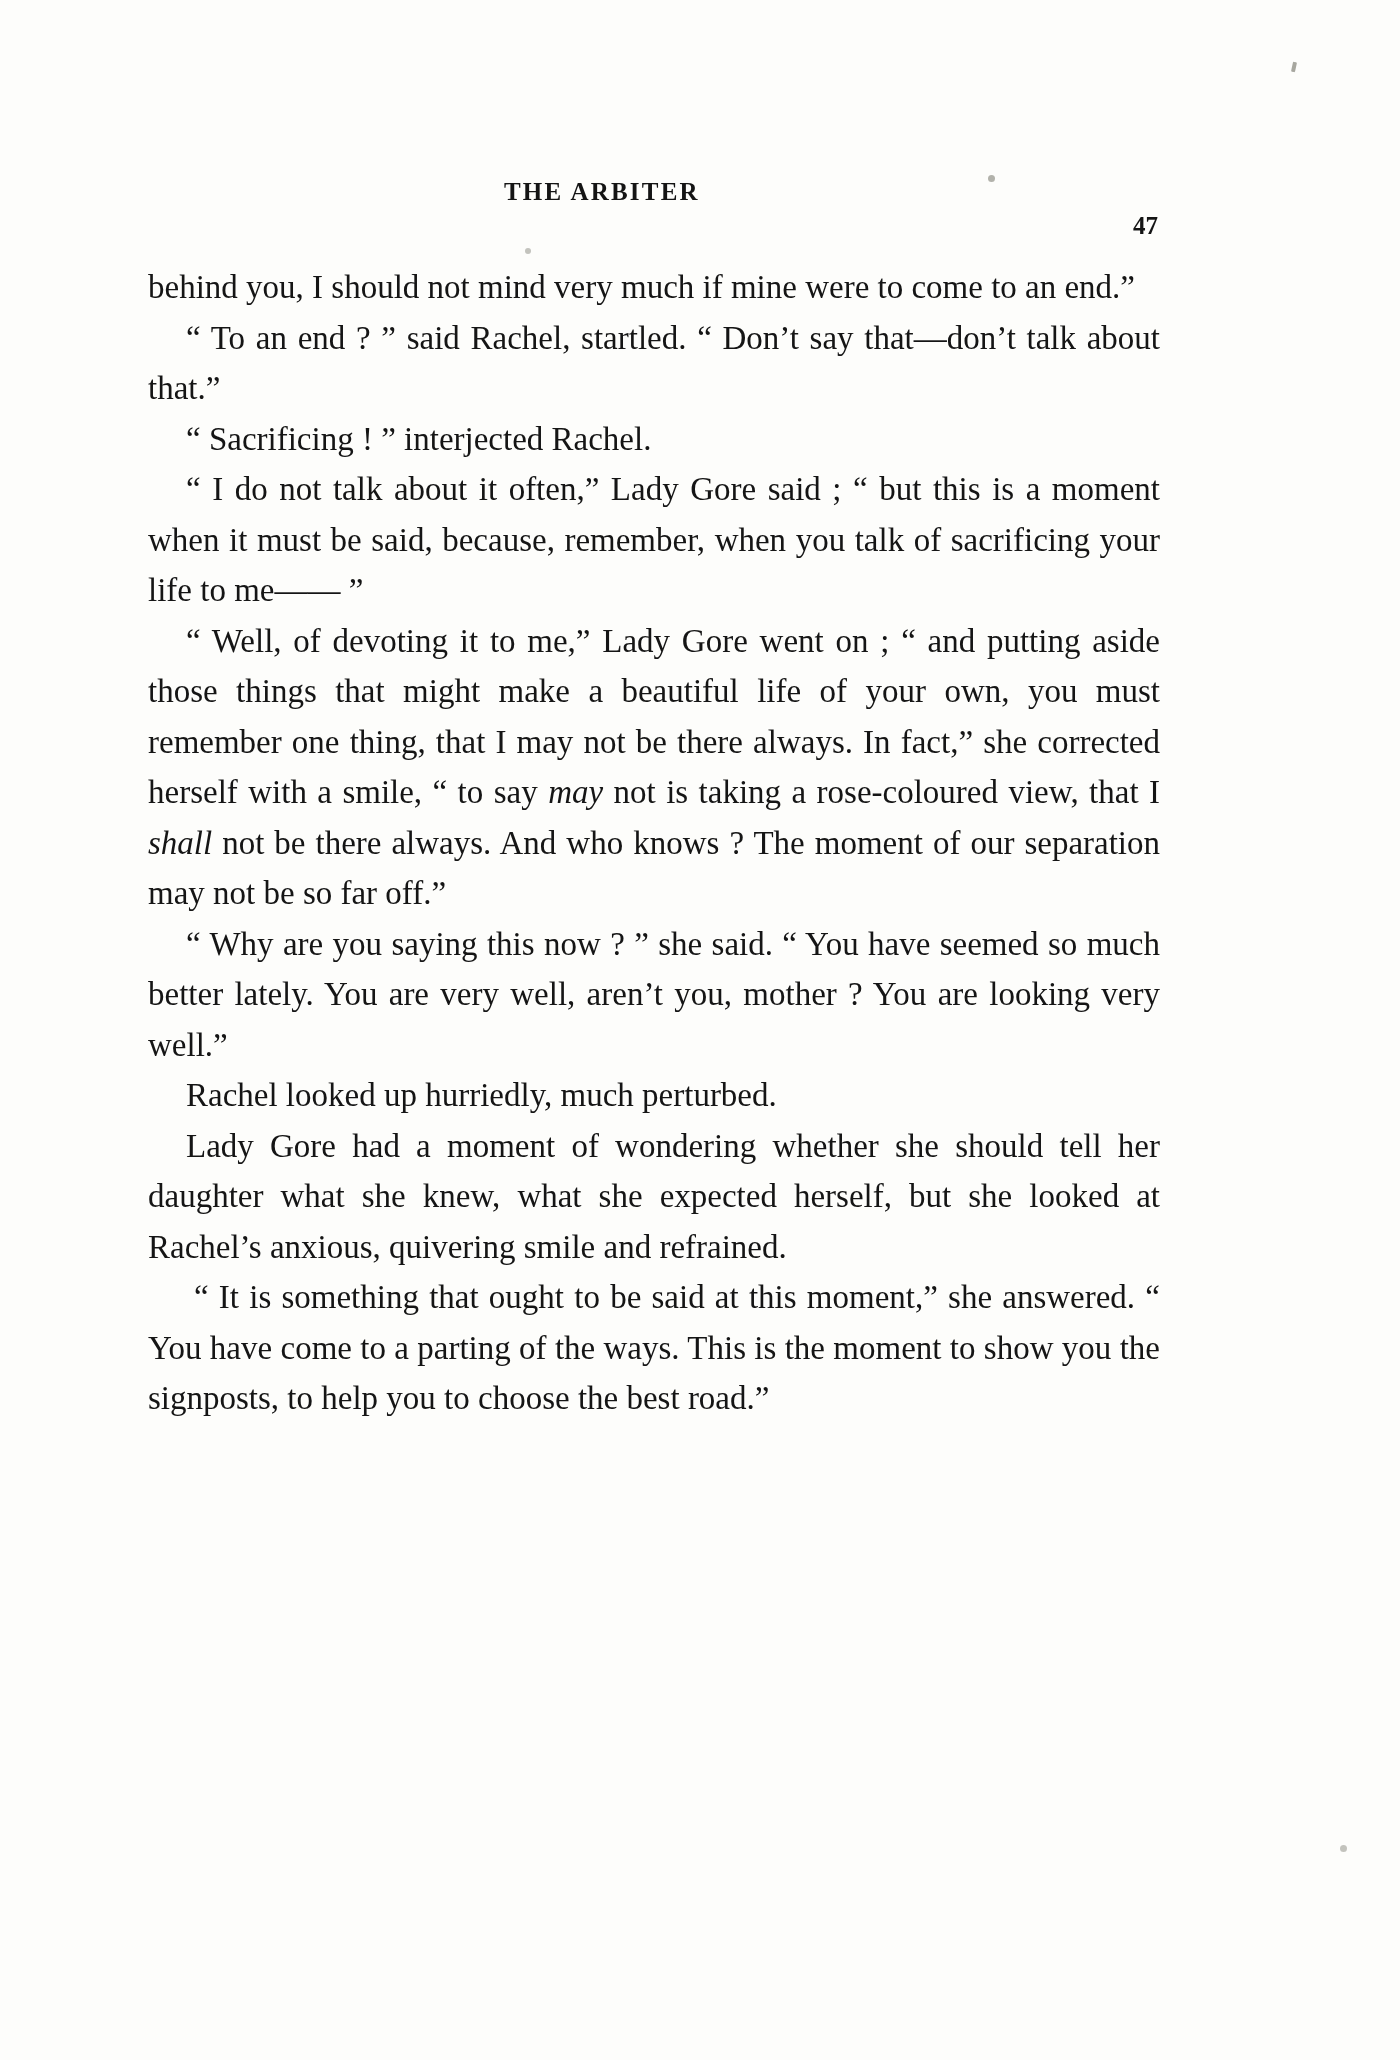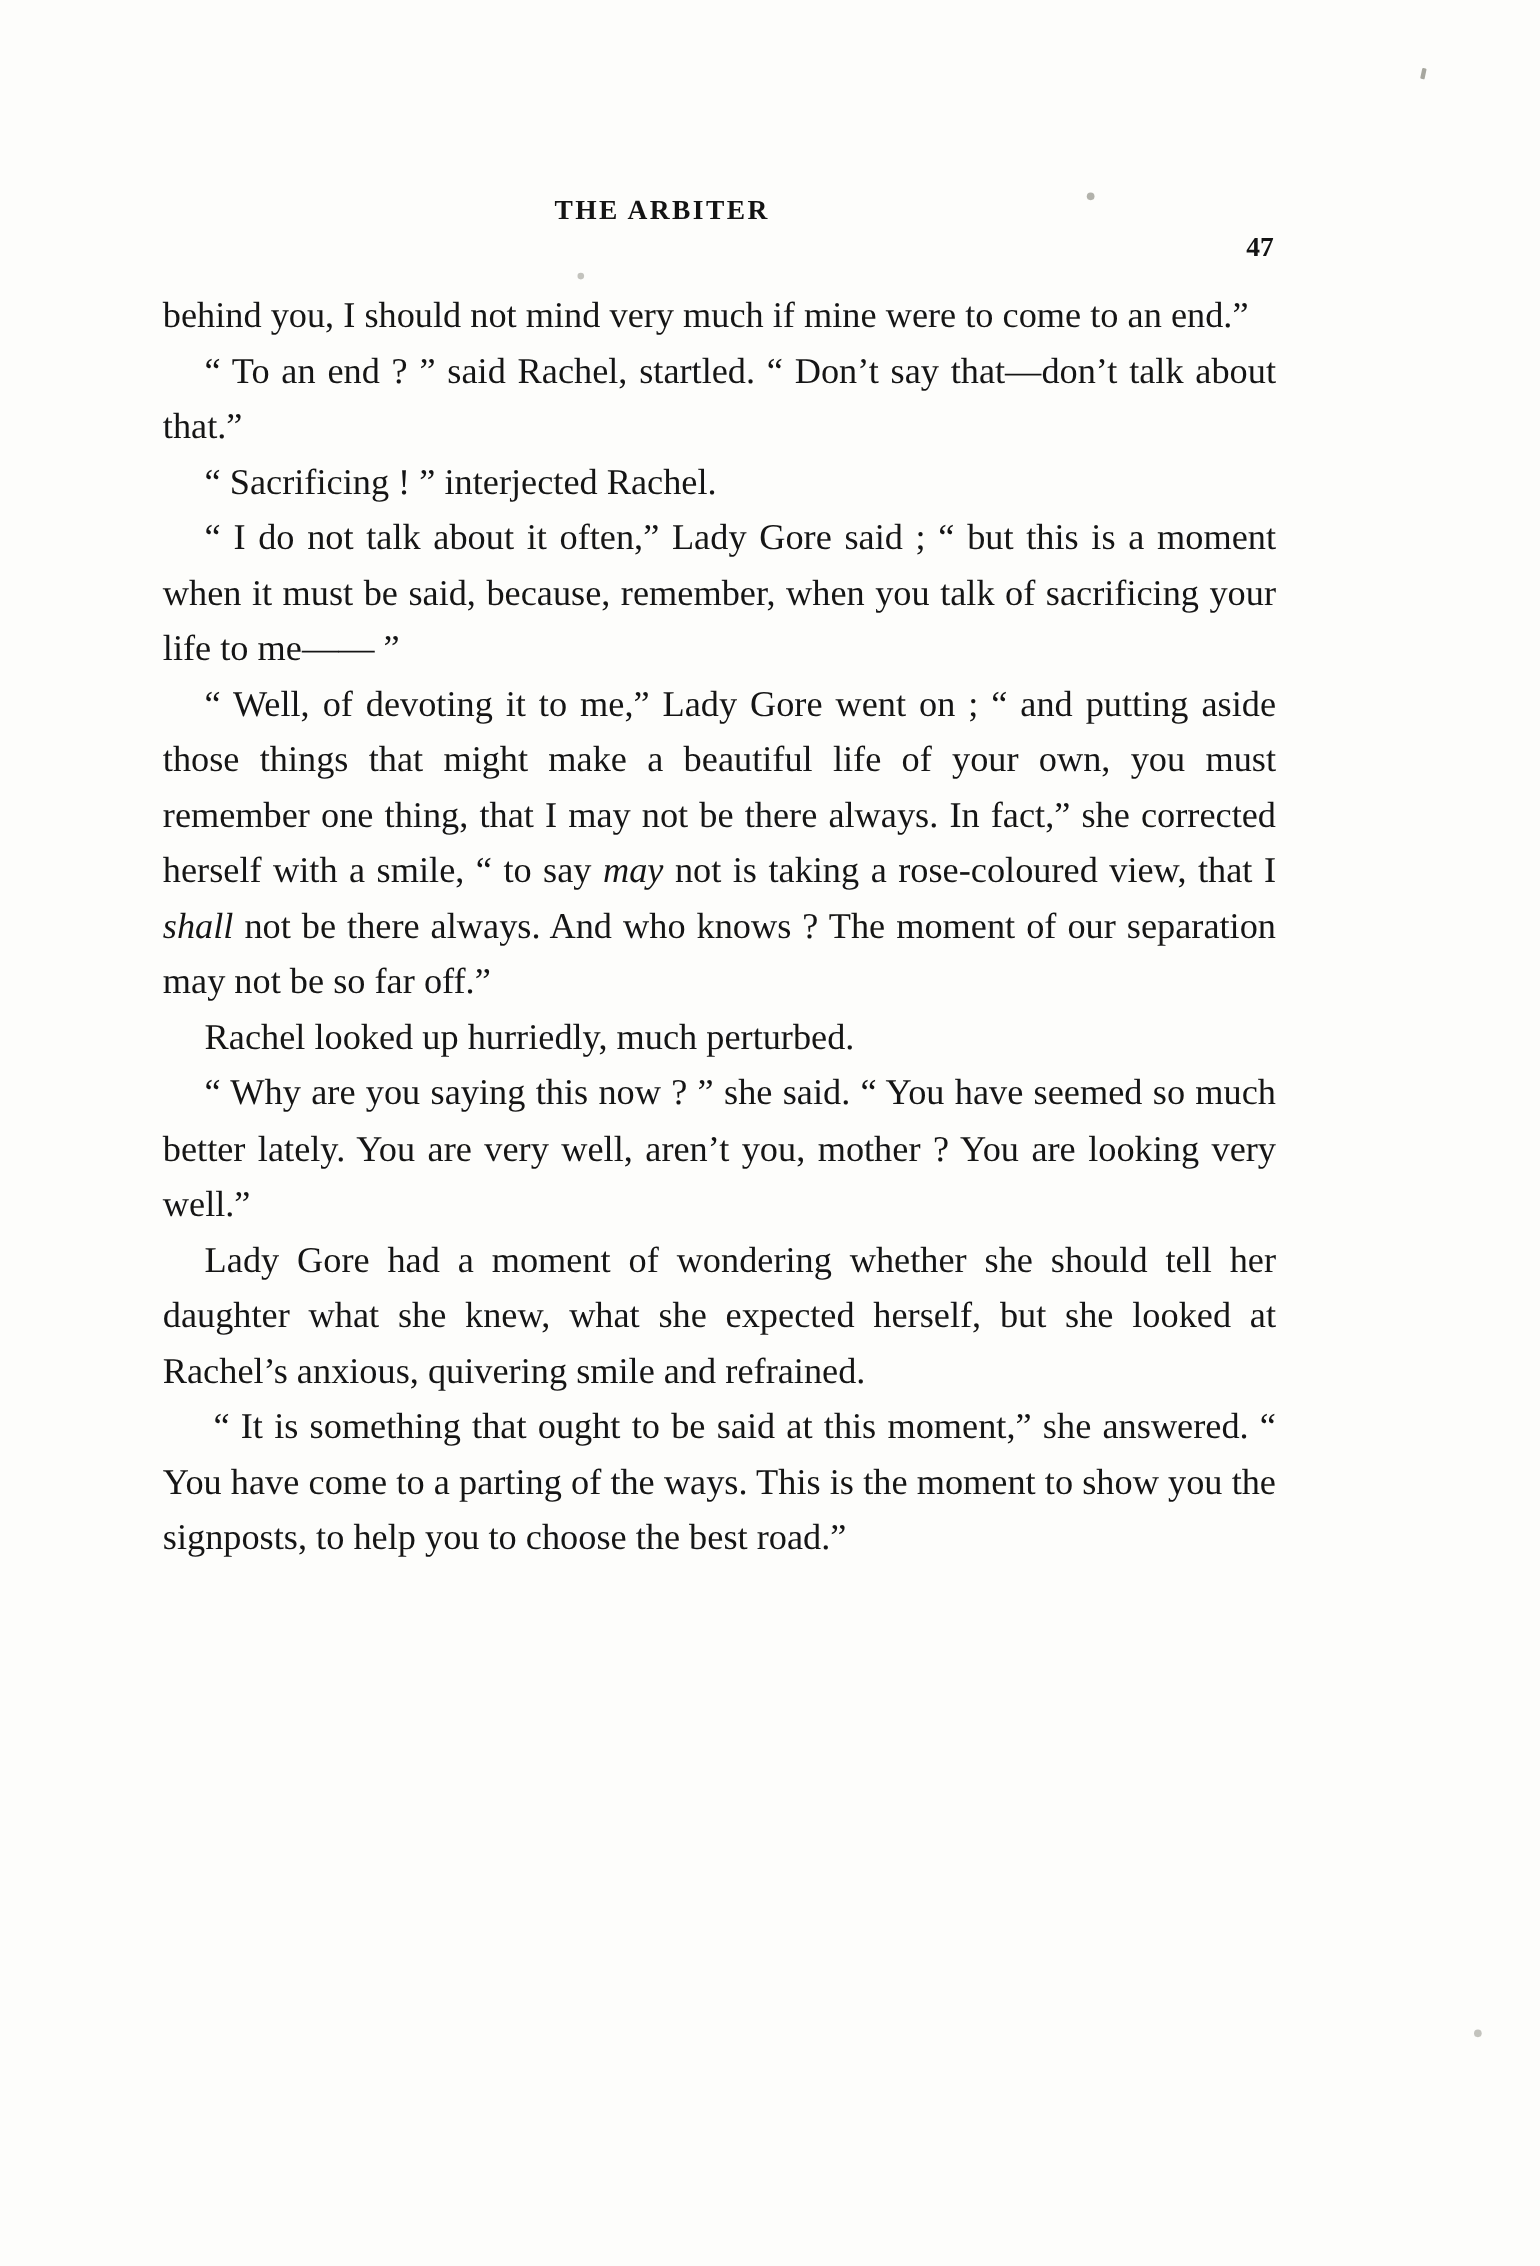--- a/index.html
+++ b/index.html
@@ -94,19 +94,19 @@
     <div class="running-title">THE ARBITER</div>
     <div class="folio">47</div>
   </div>
 
   <div class="body-text">
     <p>behind you, I should not mind very much if mine were to come to an end.”</p>
     <p class="indent">“ To an end ? ” said Rachel, startled. “ Don’t say that—don’t talk about that.”</p>
     <p class="indent">“ Sacrificing ! ” interjected Rachel.</p>
     <p class="indent"><span>“ I do not talk about it often,” Lady Gore said ; “ but this is a moment when it must be said, because, remember, when you talk of sacrificing your life to me—— ”</span></p>
     <p class="indent"><span>“ Well, of devoting it to me,” Lady Gore went on ; “ and putting aside those things that might make a beautiful life of your own, you must remember one thing, that I may not be there always. In fact,” she corrected herself with a smile, “ to say </span><em>may</em><span> not is taking a rose-coloured view, that I </span><em>shall</em><span> not be there always. And who knows ? The moment of our separation may not be so far off.”</span></p>
+    <p class="indent">“ Why are you saying this now ? ” she said. “ You have seemed so much better lately. You are very well, aren’t you, mother ? You are looking very well.”</p>
     <p class="indent">Rachel looked up hurriedly, much perturbed.</p>
-    <p class="indent">“ Why are you saying this now ? ” she said. “ You have seemed so much better lately. You are very well, aren’t you, mother ? You are looking very well.”</p>
     <p class="indent">Lady Gore had a moment of wondering whether she should tell her daughter what she knew, what she expected herself, but she looked at Rachel’s anxious, quivering smile and refrained.</p>
     <p class="indent-wide">“ It is something that ought to be said at this moment,” she answered. “ You have come to a parting of the ways. This is the moment to show you the signposts, to help you to choose the best road.”</p>
   </div>
 
 </div>
 
 </body></html>

